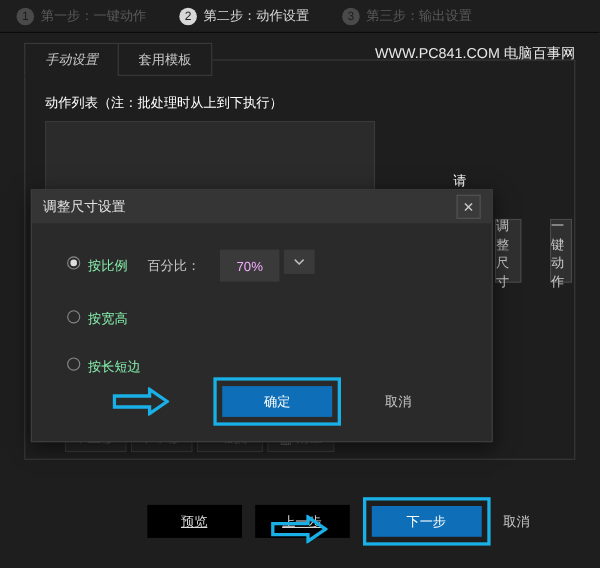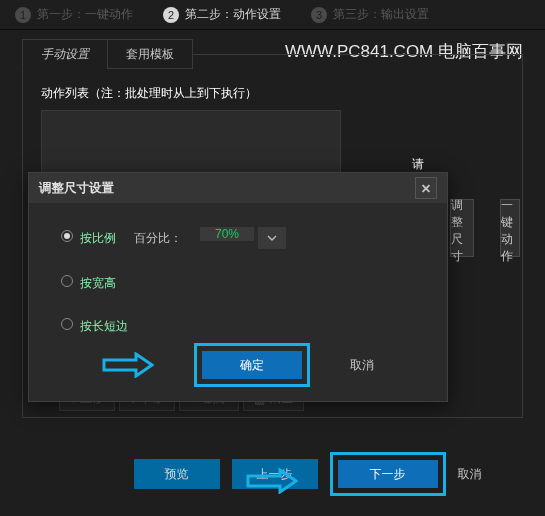--- a/index.html
+++ b/index.html
@@ -28,21 +28,21 @@
   border-radius: 50%;
   align-items: center; justify-content: center;
   margin-right: 6px;
   font-size: 11px;
   background: #4a4a4a; color: #1e1e1e;
 }
 .step.active .step-num { background: #d8d8d8; }
 .brand {
   position: absolute;
   top: 40px; right: 22px;
-  color: #e8e8e8; font-size: 17px;
+  color: #e8e8e8; font-size: 13px;
 }
 .main {
   position: absolute;
   top: 54px; left: 22px; right: 22px;
   bottom: 98px;
   border: 1px solid #3a3a3a;
 }
 .tabs {
   display: flex;
   height: 30px;
@@ -102,24 +102,25 @@
 }
 .bottom-bar {
   position: absolute;
   bottom: 20px; left: 0; right: 0;
   display: flex; align-items: center; gap: 12px;
   justify-content: center;
   padding-left: 70px;
 }
 .flat-btn {
   width: 86px; height: 30px;
-  background: #0369a1;
+  background: #000000;
   color: #d8d8d8;
   display: flex; align-items: center; justify-content: center;
   cursor: pointer;
+  text-decoration: underline;
 }
 .primary-btn {
   width: 100px; height: 28px;
   background: #0e6fb8;
   color: #fff;
   display: flex; align-items: center; justify-content: center;
   cursor: pointer;
 }
 .text-btn {
   background: none; border: none;
@@ -132,21 +133,21 @@
   background: #2a2a2a;
   border: 1px solid #404040;
   box-shadow: 0 4px 18px rgba(0,0,0,0.6);
   z-index: 10;
 }
 .dialog-title {
   height: 30px;
   background: #353535;
   display: flex; align-items: center;
   padding: 0 10px;
-  font-size: 12.5px; color: #e0e0e0; font-weight: bold;
+  font-size: 12.5px; color: #e0e0e0;
 }
 .close-btn {
   margin-left: auto;
   width: 22px; height: 22px;
   border: 1px solid #555;
   background: #3a3a3a;
   display: flex; align-items: center; justify-content: center;
   color: #c8c8c8; cursor: pointer;
 }
 .dialog-body { padding: 24px 32px 0; }
@@ -163,24 +164,24 @@
   border: 1px solid #888;
   display: flex; align-items: center; justify-content: center;
 }
 .radio.sel .dot::after {
   content: ""; width: 6px; height: 6px; border-radius: 50%; background: #ddd;
 }
 .combo {
   display: flex;
 }
 .combo-val {
-  width: 54px; height: 14px;
+  width: 54px; height: 29px;
   background: #3a3a3a;
   display: flex; align-items: center; justify-content: center;
-  color: #22c55e;
+  color: #f0abfc;
 }
 .combo-arrow {
   width: 28px; height: 22px;
   background: #3a3a3a;
   margin-left: 4px;
   display: flex; align-items: center; justify-content: center;
   cursor: pointer;
 }
 .dialog-foot {
   position: absolute;

